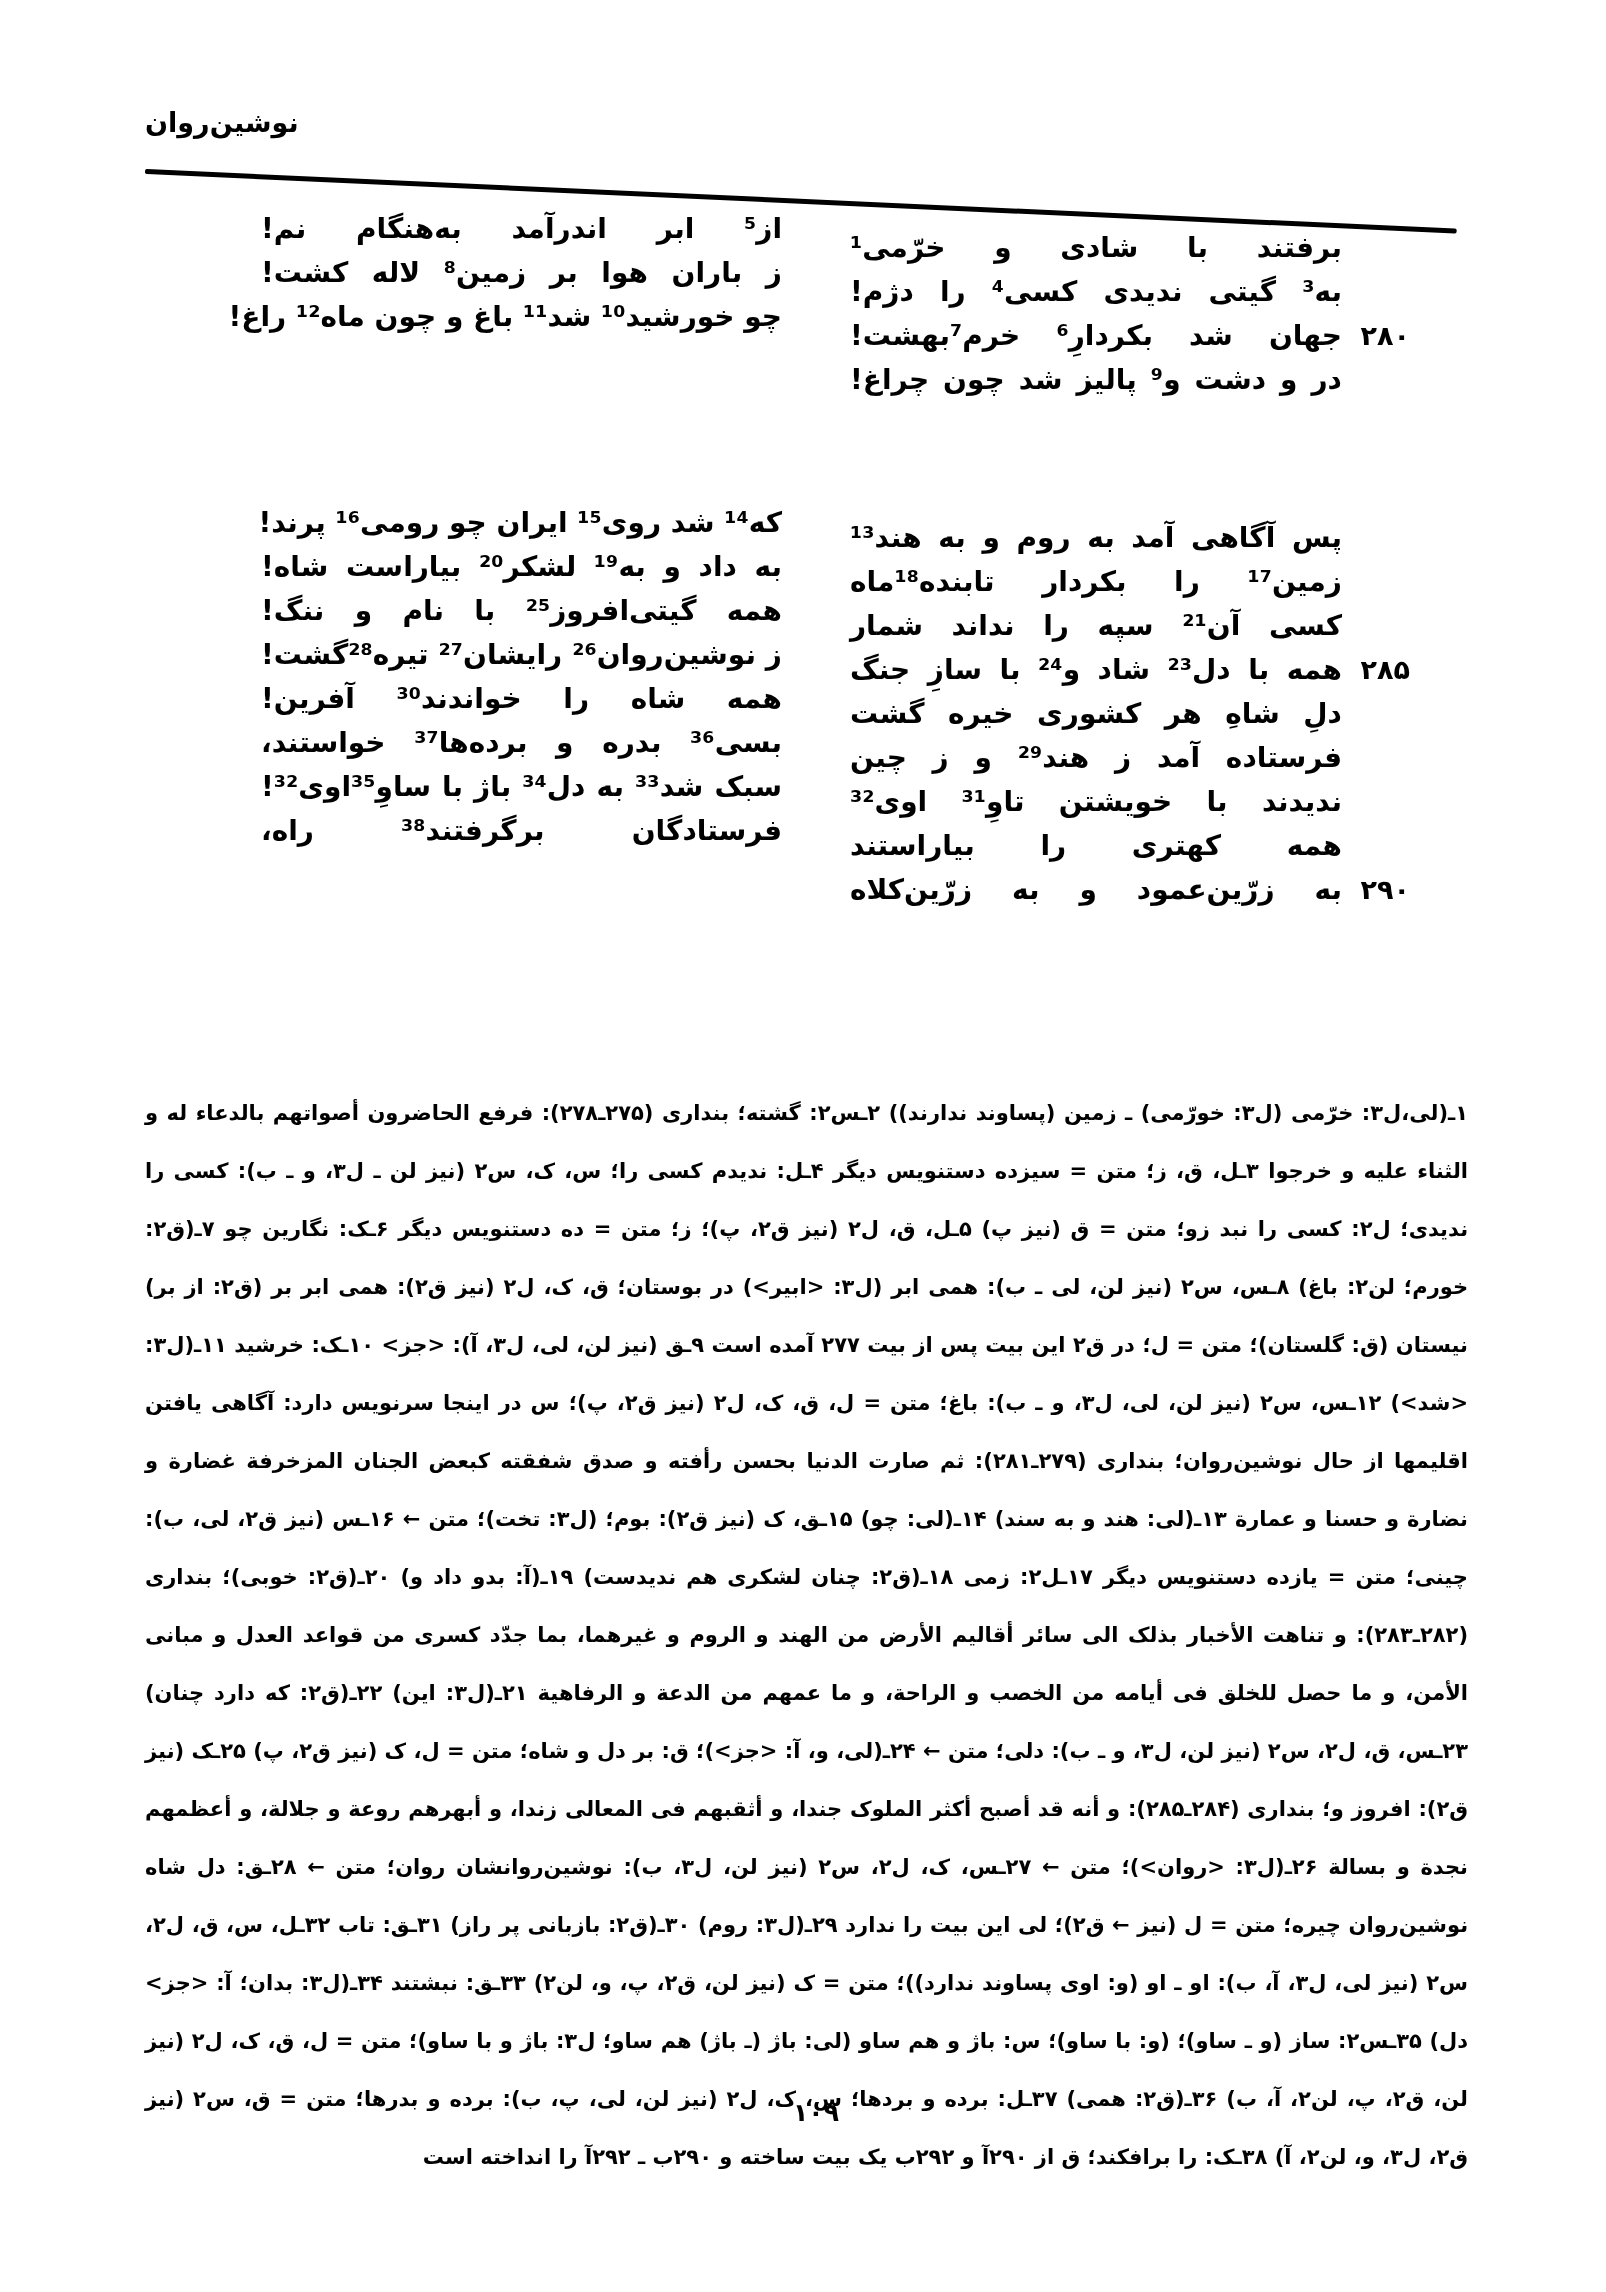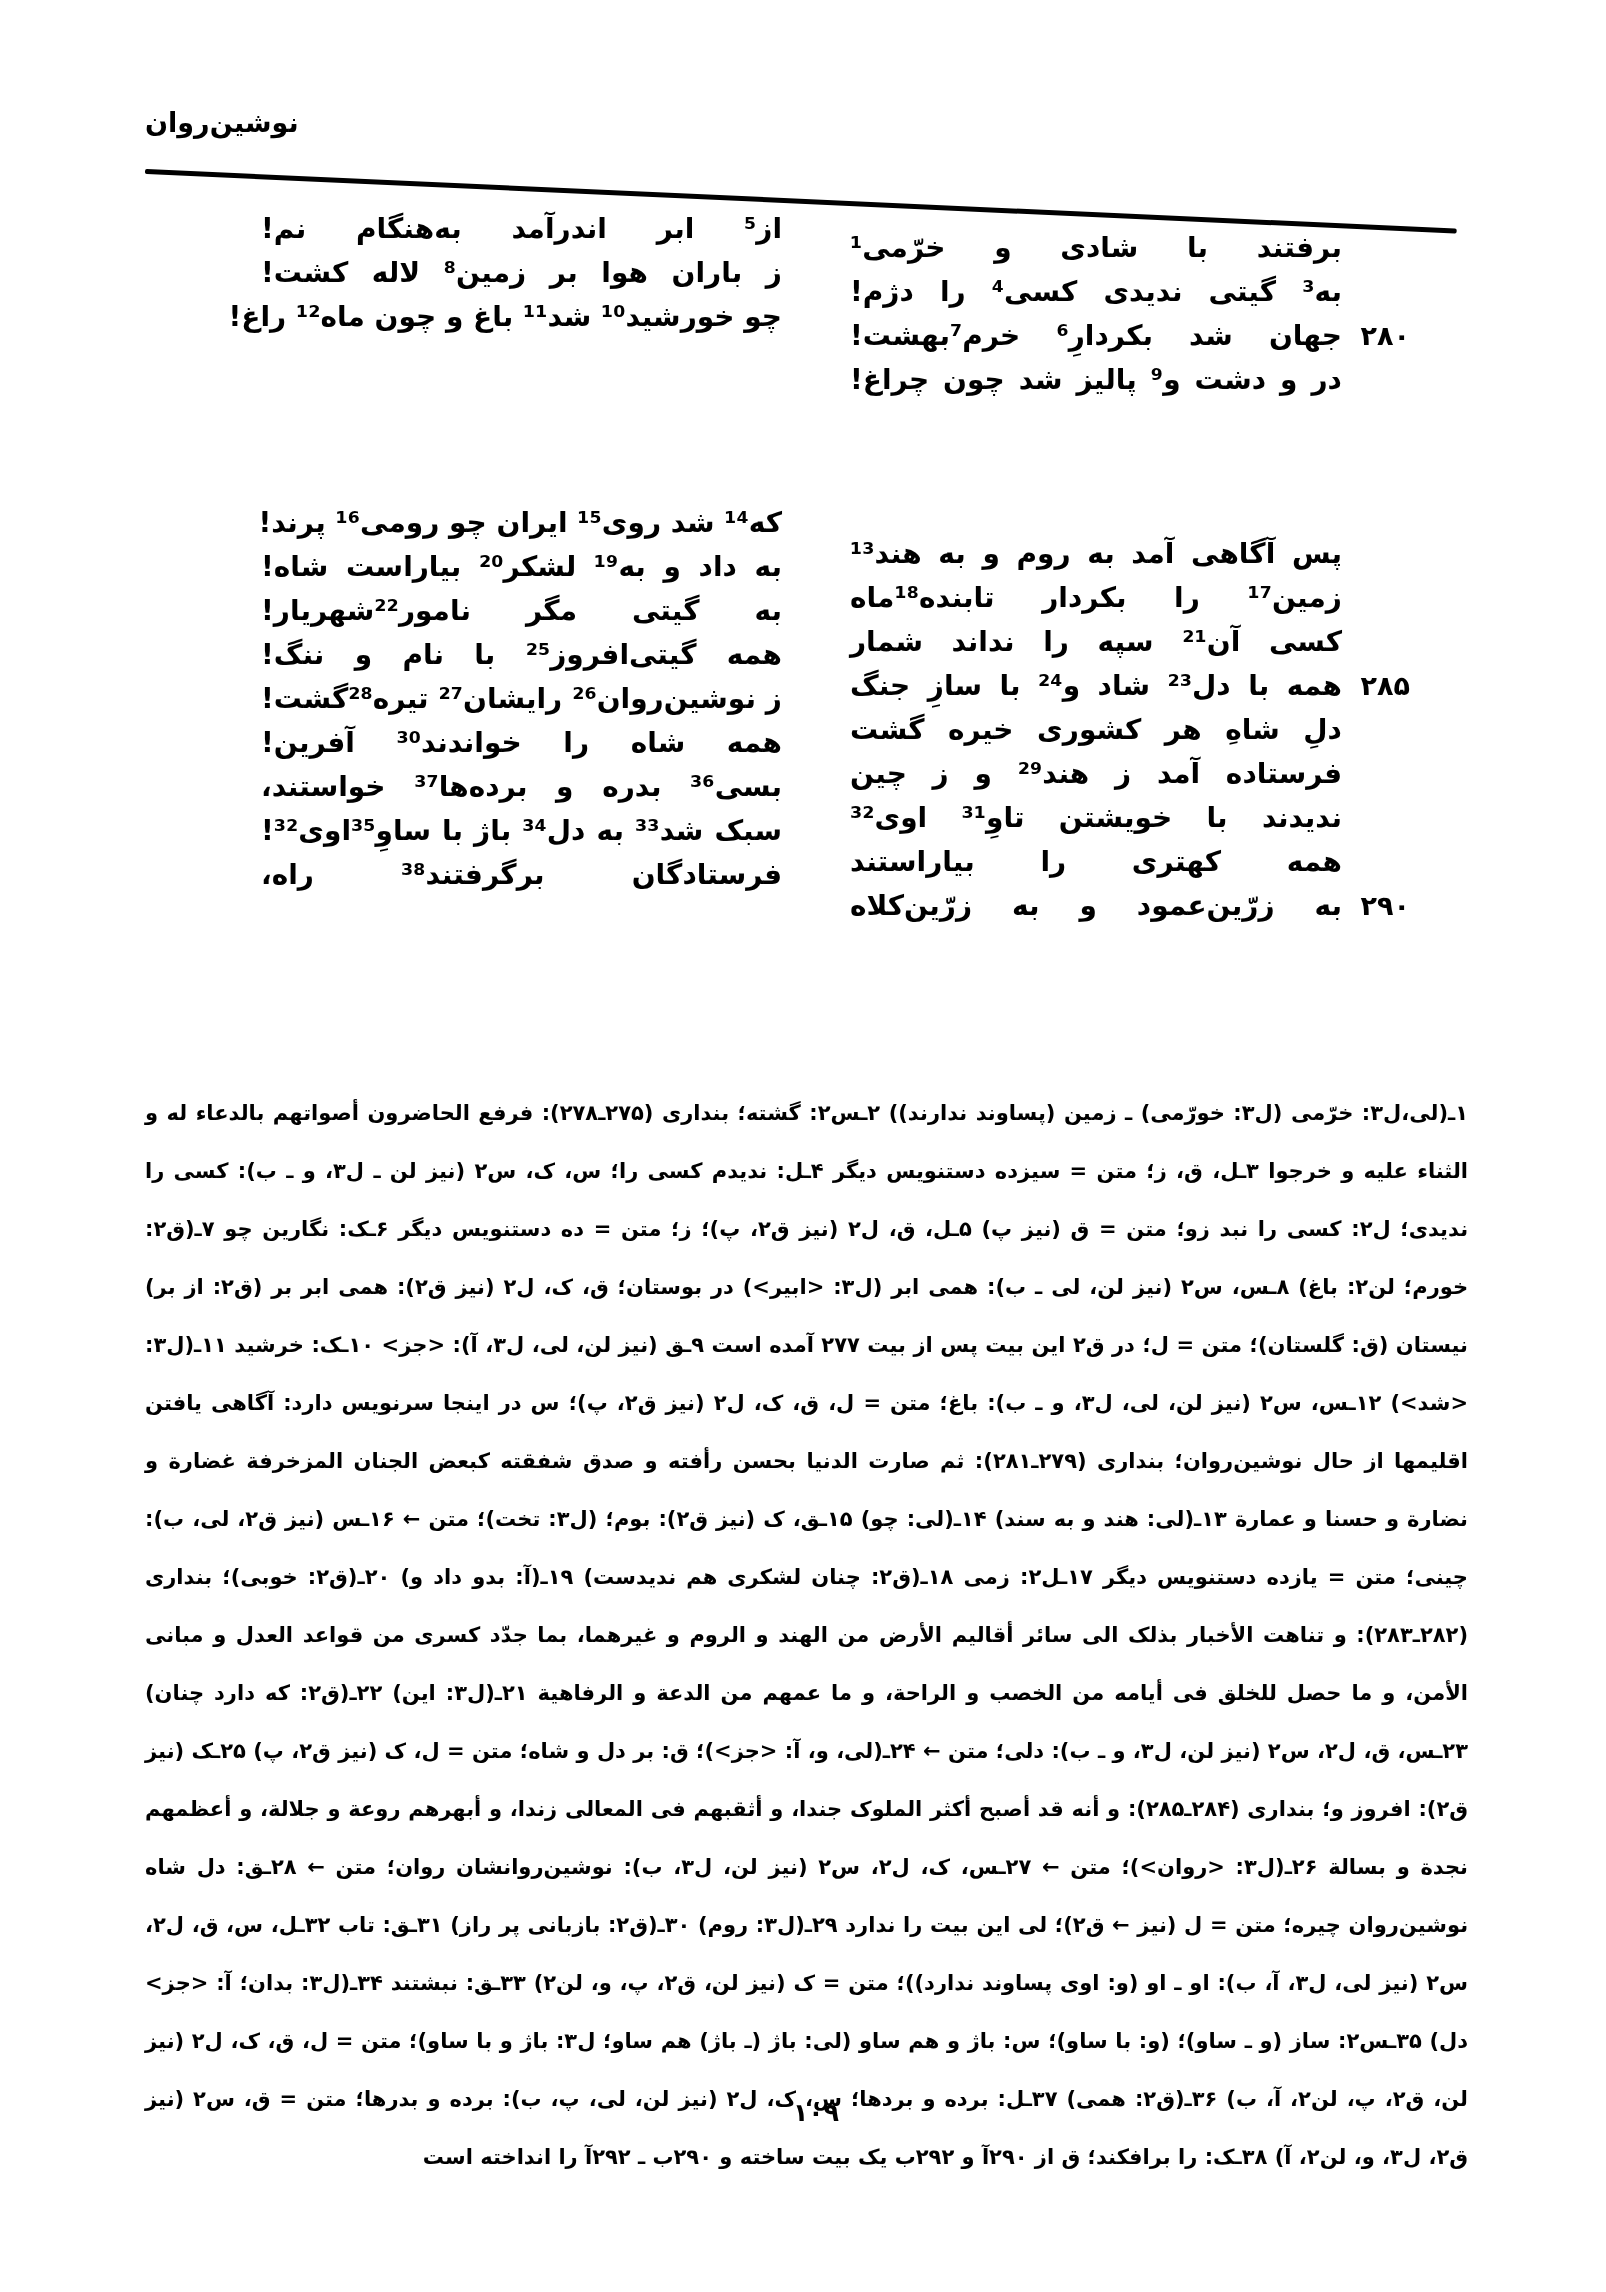--- a/index.html
+++ b/index.html
@@ -60,36 +60,35 @@
       <div class="verse-line"><span>جهان شد بکردارِ⁶ خرم⁷بهشت!</span><span class="verse-num">۲۸۰</span></div>
       <div class="verse-line"><span>در و دشت و⁹ پالیز شد چون چراغ!</span></div>
     </div>
 
     <div class="stanza col-left" style="top:-19.3px;">
       <div class="verse-line"><span>از⁵ ابر اندرآمد به‌هنگام نم!</span></div>
       <div class="verse-line"><span>ز باران هوا بر زمین⁸ لاله کشت!</span></div>
       <div class="verse-line"><span>چو خورشید¹⁰ شد¹¹ باغ و چون ماه¹² راغ!</span></div>
     </div>
 
-    <div class="stanza col-right" style="top:306px;">
+    <div class="stanza col-right" style="top:290px;">
       <div class="verse-line"><span>پس آگاهی آمد به روم و به هند¹³</span></div>
       <div class="verse-line"><span>زمین¹⁷ را بکردار تابنده¹⁸ماه</span></div>
       <div class="verse-line"><span>کسی آن²¹ سپه را نداند شمار</span></div>
       <div class="verse-line"><span>همه با دل²³ شاد و²⁴ با سازِ جنگ</span><span class="verse-num">۲۸۵</span></div>
       <div class="verse-line"><span>دلِ شاهِ هر کشوری خیره گشت</span></div>
       <div class="verse-line"><span>فرستاده آمد ز هند²⁹ و ز چین</span></div>
       <div class="verse-line"><span>ندیدند با خویشتن تاوِ³¹ اوی³²</span></div>
       <div class="verse-line"><span>همه کهتری را بیاراستند</span></div>
       <div class="verse-line"><span>به زرّین‌عمود و به زرّین‌کلاه</span><span class="verse-num">۲۹۰</span></div>
     </div>
 
     <div class="stanza col-left" style="top:275px;">
       <div class="verse-line"><span>که¹⁴ شد روی¹⁵ ایران چو رومی¹⁶ پرند!</span></div>
       <div class="verse-line"><span>به داد و به¹⁹ لشکر²⁰ بیاراست شاه!</span></div>
-      <div class="verse-line"><span>به گیتی مگر نامور²²شهریار!</span></div>
       <div class="verse-line"><span>همه گیتی‌افروز²⁵ با نام و ننگ!</span></div>
       <div class="verse-line"><span>ز نوشین‌روان²⁶ رایشان²⁷ تیره²⁸گشت!</span></div>
       <div class="verse-line"><span>همه شاه را خواندند³⁰ آفرین!</span></div>
       <div class="verse-line"><span>بسی³⁶ بدره و برده‌ها³⁷ خواستند،</span></div>
       <div class="verse-line"><span>سبک شد³³ به دل³⁴ باژ با ساوِ³⁵اوی³²!</span></div>
       <div class="verse-line"><span>فرستادگان برگرفتند³⁸ راه،</span></div>
     </div>
   </div>
 
   <div class="footnotes">

